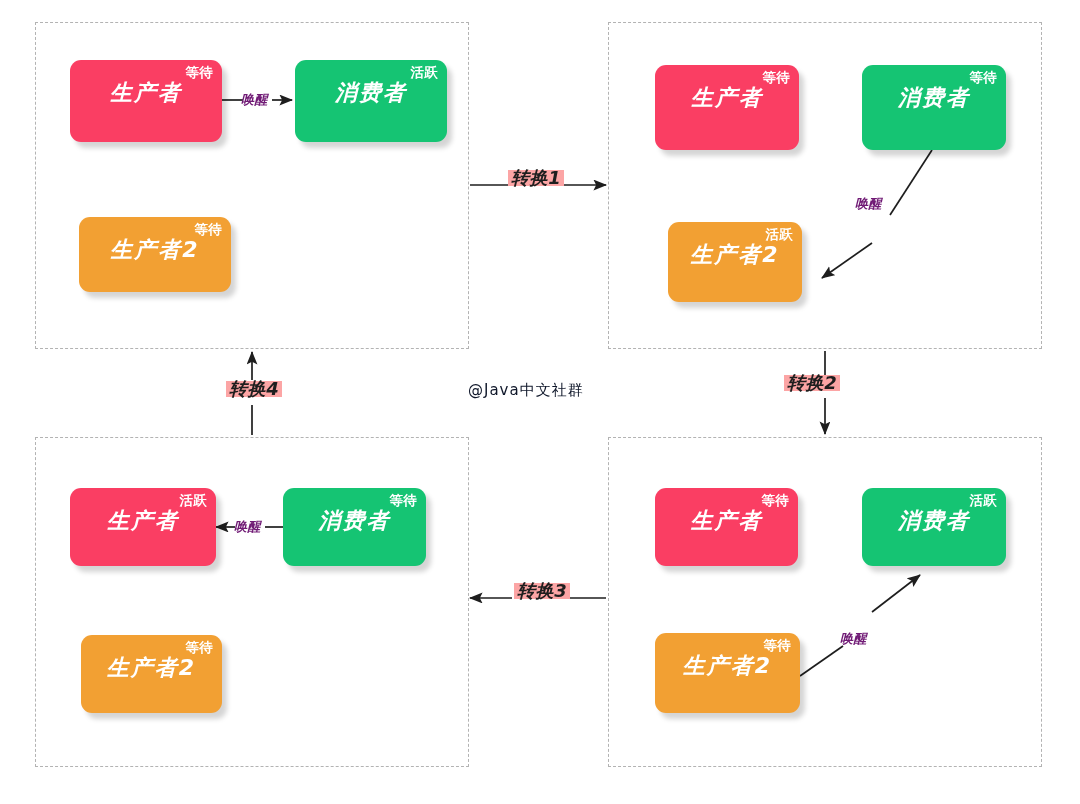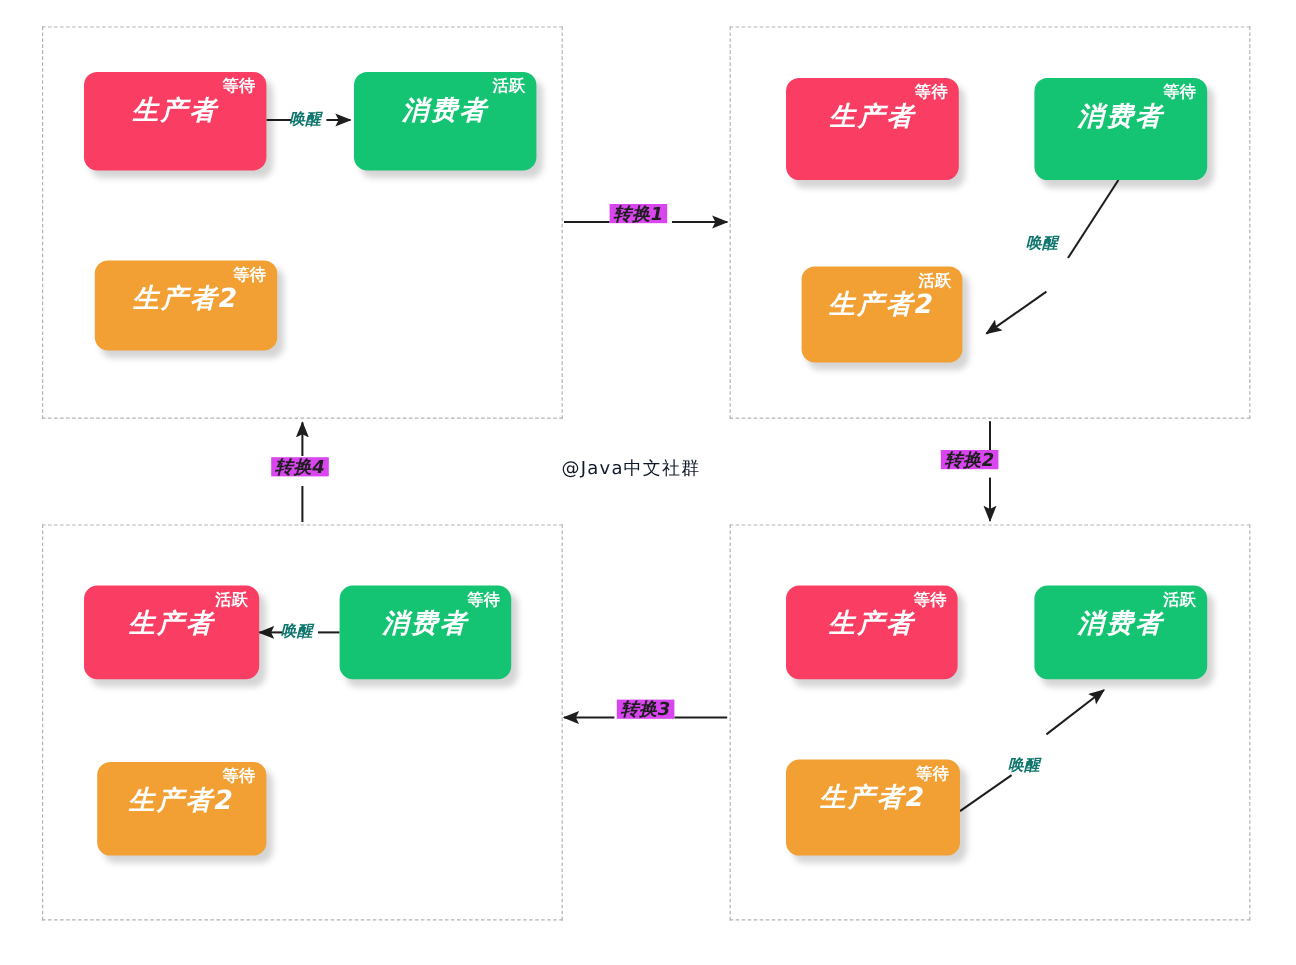--- a/index.html
+++ b/index.html
@@ -74,35 +74,35 @@
   .node.green  { background: #15c473; }
   .node.orange { background: #f2a033; }
 
   
   .arrow-label {
     position: absolute;
     font-size: 13px;
     line-height: 15px;
     font-style: italic;
     font-weight: 700;
-    color: #0f766e;
+    color: #701a75;
     white-space: nowrap;
     letter-spacing: 0.5px;
     font-family: "DejaVu Sans", "Liberation Sans", sans-serif;
   }
   .trans-label {
     position: absolute;
-    font-size: 15px;
+    font-size: 18px;
     line-height: 16px;
     font-style: italic;
     font-weight: 700;
     color: #1e1e1e;
     white-space: nowrap;
     letter-spacing: 0.6px;
-    background: #d946ef;
+    background: #fca5a5;
     padding: 0 3px;
     font-family: "DejaVu Sans", "Liberation Sans", sans-serif;
   }
 
   
   #watermark {
     position: absolute;
     left: 468px;
     top: 380px;
     font-size: 15px;

